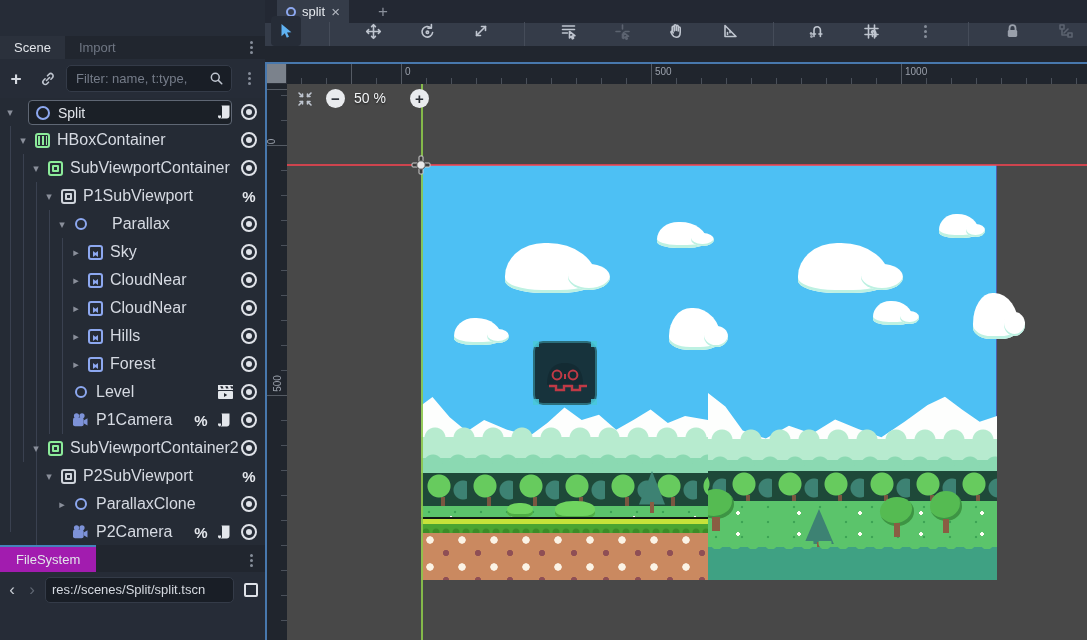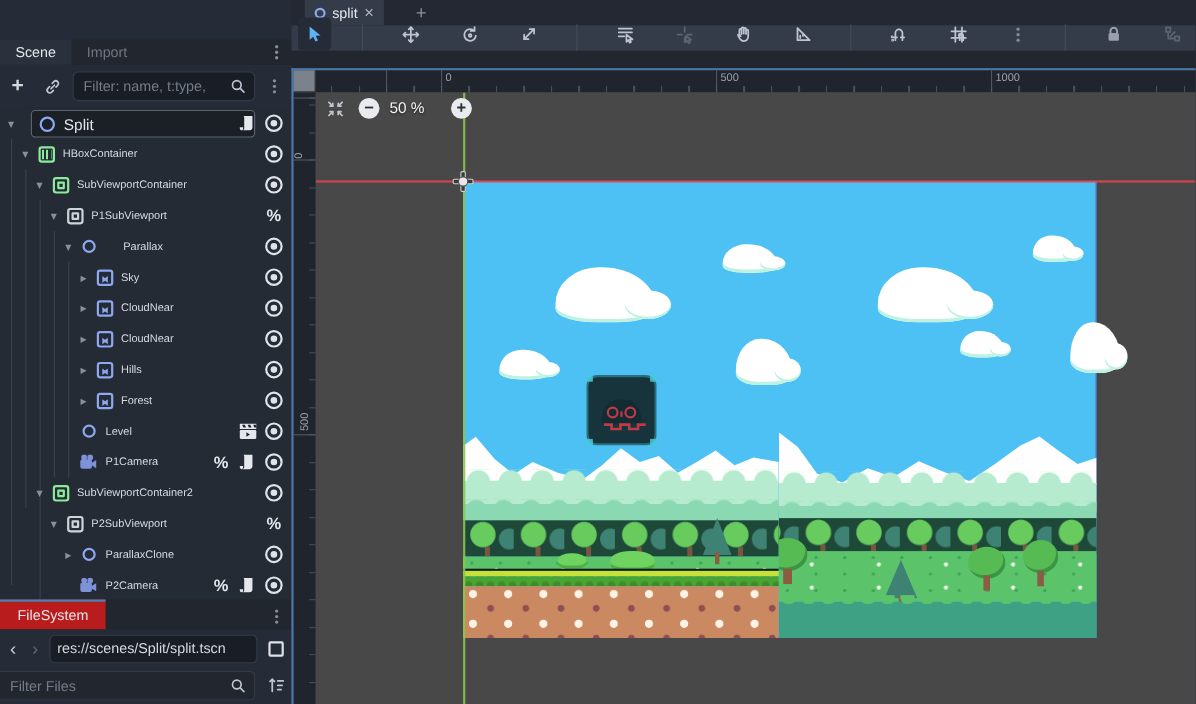--- a/index.html
+++ b/index.html
@@ -19,21 +19,21 @@
   .tb-btn { width:24px; height:24px; display:flex; align-items:center; justify-content:center; color:#c9ced7; }
   .plus-glyph { font-size:19px; font-weight:bold; color:#d5d9e0; line-height:1; }
   .filter-box { position:relative; margin-left:6px; width:166px; height:27px; background:#191e26; border:1px solid #343b48; border-radius:5px; display:flex; align-items:center; }
   .filter-box input { flex:1; min-width:0; background:transparent; border:none; outline:none; color:#cfd3da; font-size:13px; padding:0 4px 0 9px; font-family:inherit; }
   .filter-box input::placeholder { color:#757c89; }
 
   .scene-tree { position:relative; height:478px; background:#252b35; overflow:hidden; }
   .row { position:relative; height:28px; display:flex; align-items:center; }
   .row .chev { position:absolute; font-size:11px; color:#8a8f9a; width:12px; text-align:center; }
   .row .nicon { position:absolute; top:7px; }
-  .row .lbl { position:absolute; font-size:10px; color:#d6dae2; white-space:nowrap; }
+  .row .lbl { position:absolute; font-size:16px; color:#d6dae2; white-space:nowrap; }
   .badges { position:absolute; right:4px; top:0; height:28px; display:flex; align-items:center; }
   .badge { width:24px; height:24px; display:flex; align-items:center; justify-content:center; color:#dfe2e8; }
   .pct { font-size:15px; font-weight:bold; color:#e4e7ec; }
   .eye { position:relative; width:16px; height:16px; border:2px solid #dfe2e8; border-radius:50%; }
   .eye::after { content:""; position:absolute; left:3px; top:3px; width:6px; height:6px; border-radius:50%; background:#dfe2e8; }
   
   .guide { position:absolute; width:1px; background:#3a4150; }
 
   
   .icon-circle { width:12px; height:12px; border:2.5px solid #8da8f0; border-radius:50%; }
@@ -47,21 +47,21 @@
   .icon-para::before { content:""; position:absolute; left:1px; top:4px; border:3px solid transparent; border-right:4px solid #8da8f0; }
   .icon-para::after  { content:""; position:absolute; right:1px; top:4px; border:3px solid transparent; border-left:4px solid #8da8f0; }
 
   .rename-box { position:absolute; left:28px; top:2px; width:204px; height:25px; background:#1b2027; border:1px solid #5f6774; border-radius:4px; display:flex; align-items:center; }
   .rename-box input { flex:1; min-width:0; background:transparent; border:none; outline:none; color:#e2e5ea; font-size:14px; padding-left:8px; font-family:inherit; }
   .rename-box .icon-circle { margin-left:7px; }
 
   
   .fs-dock { position:absolute; left:0; top:545px; width:265px; height:95px; background:#262c37; }
   .fs-tabbar { position:relative; height:27px; background:#21262f; }
-  .fs-tab { position:absolute; left:0; top:0; height:27px; padding:0 16px; display:flex; align-items:center; font-size:13px; color:#e2e5ea; background:#b91c1c; border-top:2px solid #4583bb; }
+  .fs-tab { position:absolute; left:0; top:0; height:27px; padding:0 16px; display:flex; align-items:center; font-size:13px; color:#e2e5ea; background:#a21caf; border-top:2px solid #4583bb; }
   .fs-nav { position:relative; height:35px; display:flex; align-items:center; }
   .nav-arrow { width:20px; text-align:center; font-size:17px; color:#c8cdd4; }
   .nav-arrow.dim { color:#5f6672; }
   .path-box { width:189px; height:26px; background:#191e26; border:1px solid #343b48; border-radius:5px; margin-left:3px; }
   .path-box input { width:100%; height:100%; background:transparent; border:none; outline:none; color:#d5d9e0; font-size:13px; padding:0 6px; font-family:inherit; }
   .split-btn { position:relative; width:24px; height:24px; margin-left:5px; display:flex; align-items:center; justify-content:center; }
   .split-btn i { width:14px; height:14px; border:2px solid #dfe2e8; border-radius:2px; }
   .fs-filter { position:relative; height:32px; display:flex; align-items:center; }
   .fs-filter .filter-box { margin-left:0; width:232px; border-radius:0 5px 5px 0; border-left:none; background:#22272f; }
 
@@ -439,35 +439,20 @@
       <div class="fs-nav">
         <span class="nav-arrow" style="margin-left:2px">‹</span>
         <span class="nav-arrow dim">›</span>
         <div class="path-box">
           <input value="res://scenes/Split/split.tscn" style="">
         </div>
         <div class="split-btn">
             <i></i>
           </div>
       </div>
-      <div class="fs-filter">
-        <div class="filter-box">
-          <input placeholder="Filter Files" style="">
-          <svg class="stroked" width="15" height="15" viewBox="0 0 16 16" style="margin-right:7px;flex:0 0 auto">
-            <circle cx="6.7" cy="6.7" r="4.2"></circle>
-              <path d="M10 10 L13.6 13.6"></path>
-          </svg>
-        </div>
-        <div class="tb-btn" style="margin-left:7px">
-          <svg class="stroked" width="16" height="16" viewBox="0 0 16 16">
-            <path d="M4.5 2.5v11M2.5 4.5l2-2 2 2M4.5 13.5"></path>
-              <path d="M9.5 4h5M9.5 8h4M9.5 12h3"></path>
-          </svg>
-        </div>
-      </div>
     </div>
   </aside>
 
   <main class="right">
 
     <div class="scene-tabbar">
       <div class="scene-tab">
         <span class="icon-circle" style="width:10px;height:10px;border-width:2px"></span>
         <span class="lbl">split</span>
         <span class="close">×</span>

